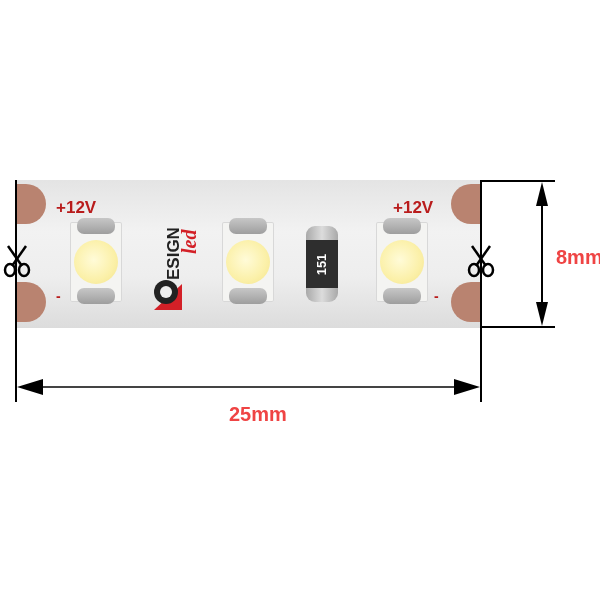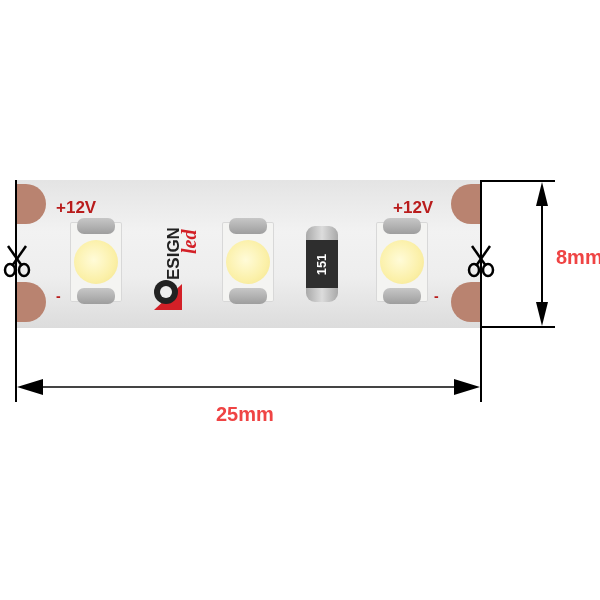--- a/index.html
+++ b/index.html
@@ -96,13 +96,13 @@
 </div>
 <div class="abs dim-text" style="left:556px; top:246px;">8mm</div>
 
 <div class="abs" style="left:16px; top:377px;">
   <svg width="465" height="20" viewBox="0 0 465 20">
     <line x1="14" y1="10" x2="451" y2="10" stroke="#444" stroke-width="2"></line>
     <polygon points="1,10 27,2 27,18" fill="#000"></polygon>
     <polygon points="464,10 438,2 438,18" fill="#000"></polygon>
   </svg>
 </div>
-<div class="abs dim-text" style="left:216px; top:403px;">25mm</div>
+<div class="abs dim-text" style="left:229px; top:403px;">25mm</div>
 
 </body></html>

